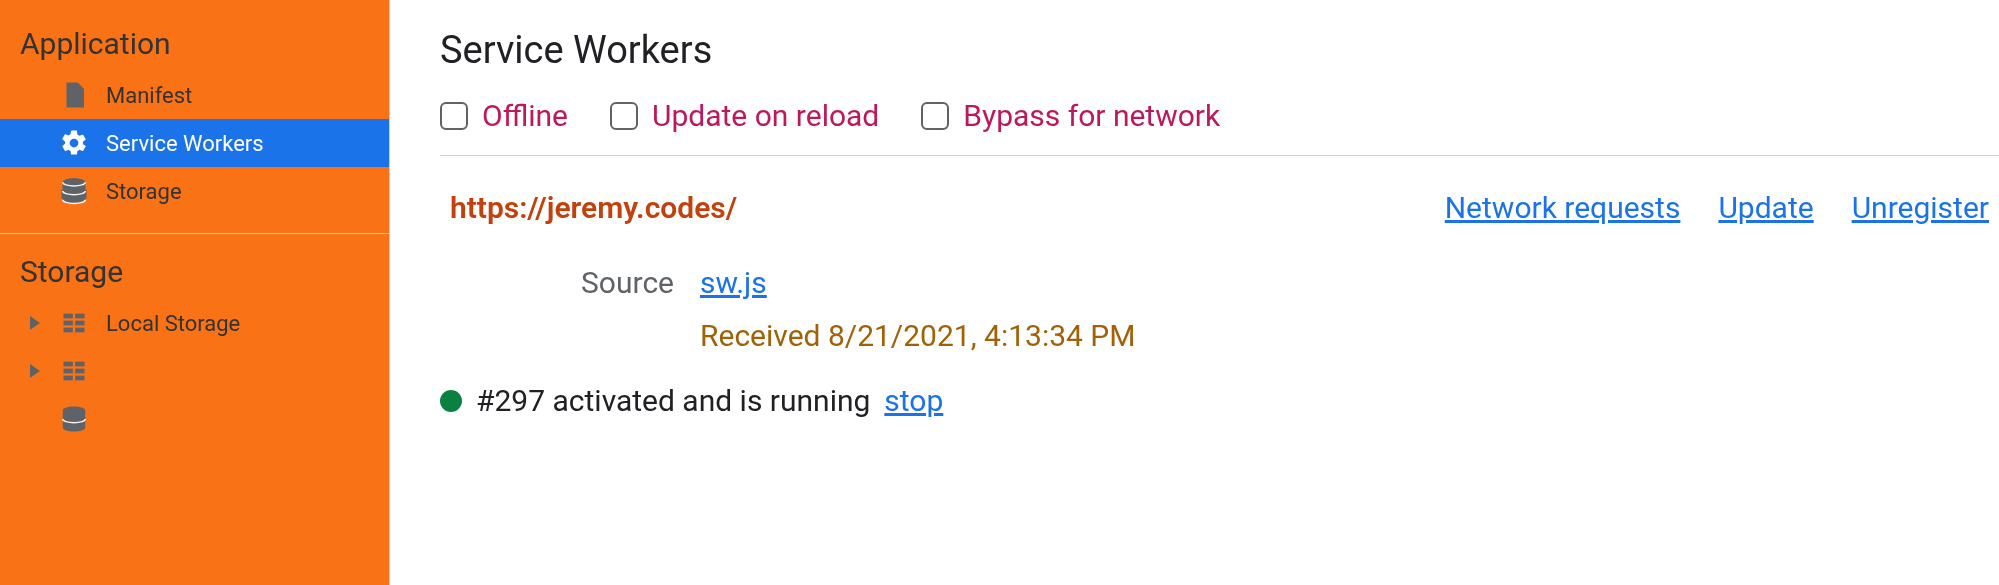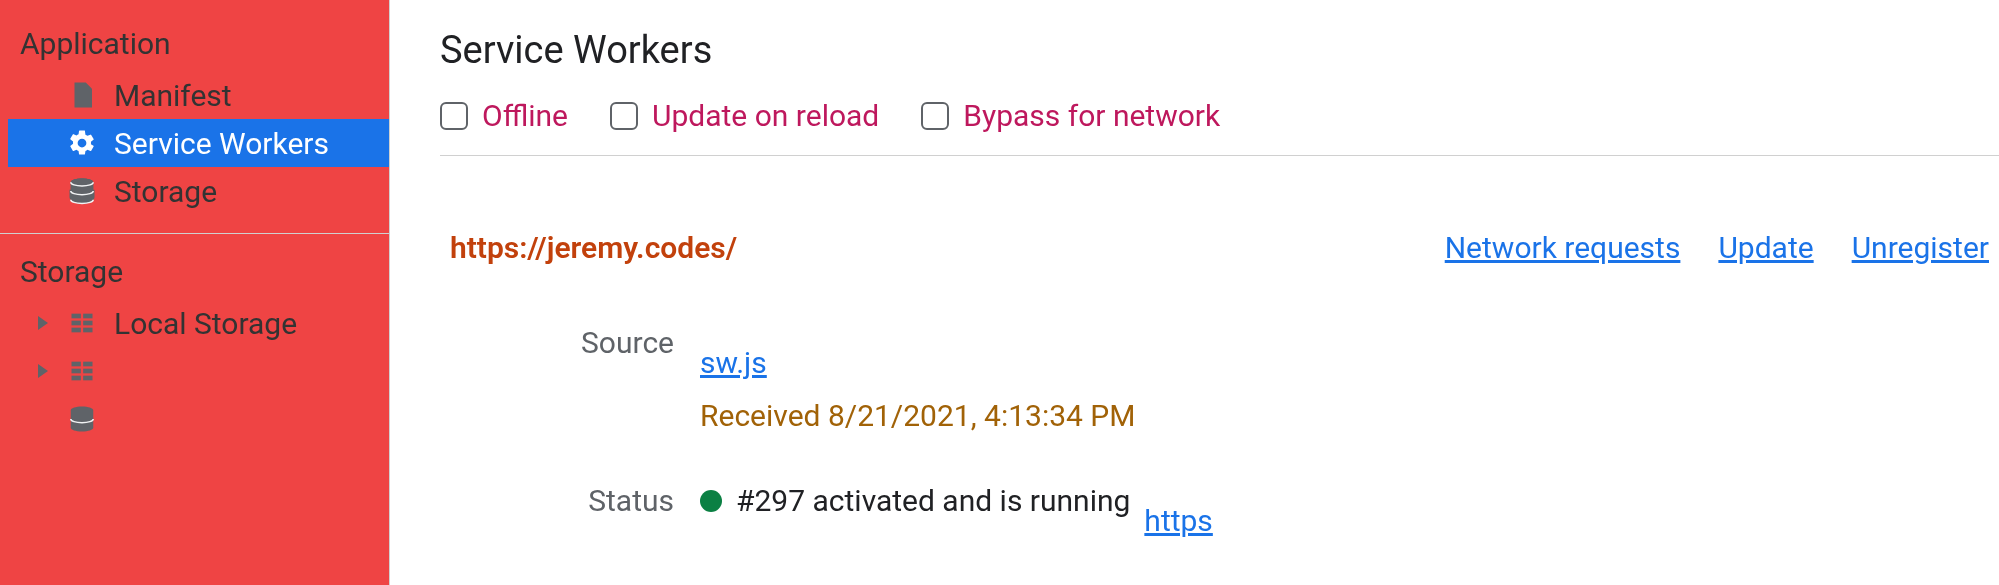--- a/index.html
+++ b/index.html
@@ -8,41 +8,40 @@
     font-size: 29px;
     color: #202124;
     background: #fff;
     width: 1999px;
     height: 585px;
     overflow: hidden;
     display: flex;
   }
   .sidebar {
     width: 390px;
-    background: #ef4444;
+    background: #f97316;
     border-right: 1px solid #d0d0d0;
     padding-top: 18px;
     flex-shrink: 0;
   }
   .sidebar-section-title {
     font-size: 30px;
     color: #333;
     padding: 8px 20px 10px 20px;
   }
   .sidebar-item {
     display: flex;
     align-items: center;
     gap: 16px;
     padding: 6px 0 6px 58px;
-    font-size: 30px;
+    font-size: 22px;
     color: #333;
     cursor: pointer;
     position: relative;
     height: 48px;
-    margin-left: 8px;
   }
   .sidebar-item.selected {
     background: #1a73e8;
     color: #fff;
   }
   .sidebar-item.selected .icon svg { fill: #fff; }
   .sidebar-item .icon {
     width: 32px;
     height: 32px;
     display: flex;
@@ -112,21 +111,20 @@
   }
   .origin-links {
     display: flex;
     gap: 38px;
   }
   .link {
     color: #1a73e8;
     text-decoration: underline;
     cursor: pointer;
     font-size: 30px;
-    margin-top: 40px;
   }
   .detail-grid {
     margin-top: 40px;
   }
   .detail-row {
     display: flex;
     align-items: center;
     margin-bottom: 18px;
   }
   .detail-label {
@@ -270,21 +268,20 @@
   <div class="detail-grid">
     <div class="detail-row">
       <div class="detail-label">Source</div>
       <div class="detail-value">
         <span class="link">sw.js</span>
       </div>
     </div>
     <div class="detail-sub">Received 8/21/2021, 4:13:34 PM</div>
 
     <div class="detail-row">
-      <div class="detail-label">Status</div>
       <div class="detail-value">
         <span class="status-dot"></span>
         <span>#297 activated and is running</span>
-        <span class="link">https</span>
+        <span class="link">stop</span>
       </div>
     </div>
   </div>
 </div>
 
 </body></html>

